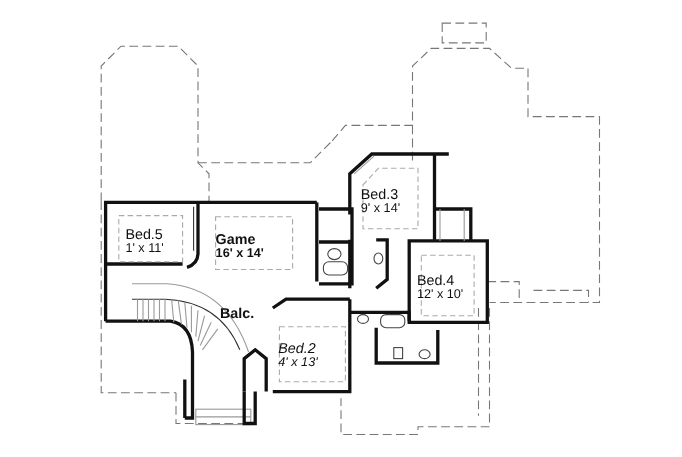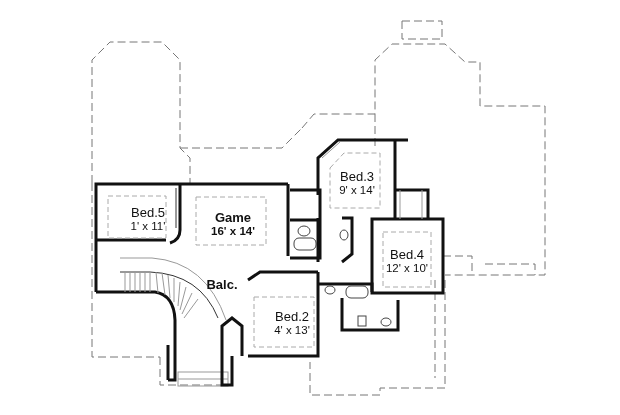--- a/index.html
+++ b/index.html
@@ -4,21 +4,21 @@
 <style>
   html, body { margin: 0; padding: 0; background: #ffffff; }
   body { width: 620px; height: 415px; overflow: hidden; position: relative; font-family: "Liberation Sans", sans-serif; }
   #plan { position: absolute; left: 0; top: 0; }
   .dash { fill: none; stroke: #777; stroke-width: 1; stroke-dasharray: 8 4; }
   .wall { fill: none; stroke: #111; stroke-width: 3; stroke-linejoin: miter; }
   .thin { fill: none; stroke: #333; stroke-width: 1; }
   .lite { fill: none; stroke: #999; stroke-width: 1; }
   .roomdash { fill: none; stroke: #aaa; stroke-width: 1; stroke-dasharray: 5 3; }
   .fixture { fill: #fff; stroke: #444; stroke-width: 1; }
-  .lbl { position: absolute; text-align: center; color: #111; line-height: 1.05; }
+  .lbl { position: absolute; color: #111; line-height: 1.05; }
   .lbl .n { font-size: 13px; display: block; }
   .lbl .d { font-size: 11.5px; display: block; }
 </style>
 </head>
 <body>
 
 <svg id="plan" width="620" height="415" viewBox="0 0 620 415" xmlns="http://www.w3.org/2000/svg">
 
   <g>
     <path class="dash" d="M92,183 L92,60 L110,42 L162,42 L180,60 L180,148 L190,158 L190,183"></path>
@@ -117,19 +117,19 @@
   <span class="d">16' x 14'</span>
 </div>
 <div class="lbl" style="left:328px;top:170px;width:58px;">
   <span class="n">Bed.3</span>
   <span class="d">9' x 14'</span>
 </div>
 <div class="lbl" style="left:379px;top:248px;width:56px;">
   <span class="n">Bed.4</span>
   <span class="d">12' x 10'</span>
 </div>
-<div class="lbl" style="left:263px;top:310px;width:58px;">
+<div class="lbl" style="left:253px;top:310px;width:58px;font-style:italic;">
   <span class="n">Bed.2</span>
   <span class="d">4' x 13'</span>
 </div>
 <div class="lbl" style="left:200px;top:278px;width:44px;font-weight:bold;">
   <span class="n">Balc.</span>
 </div>
 
 </body></html>

